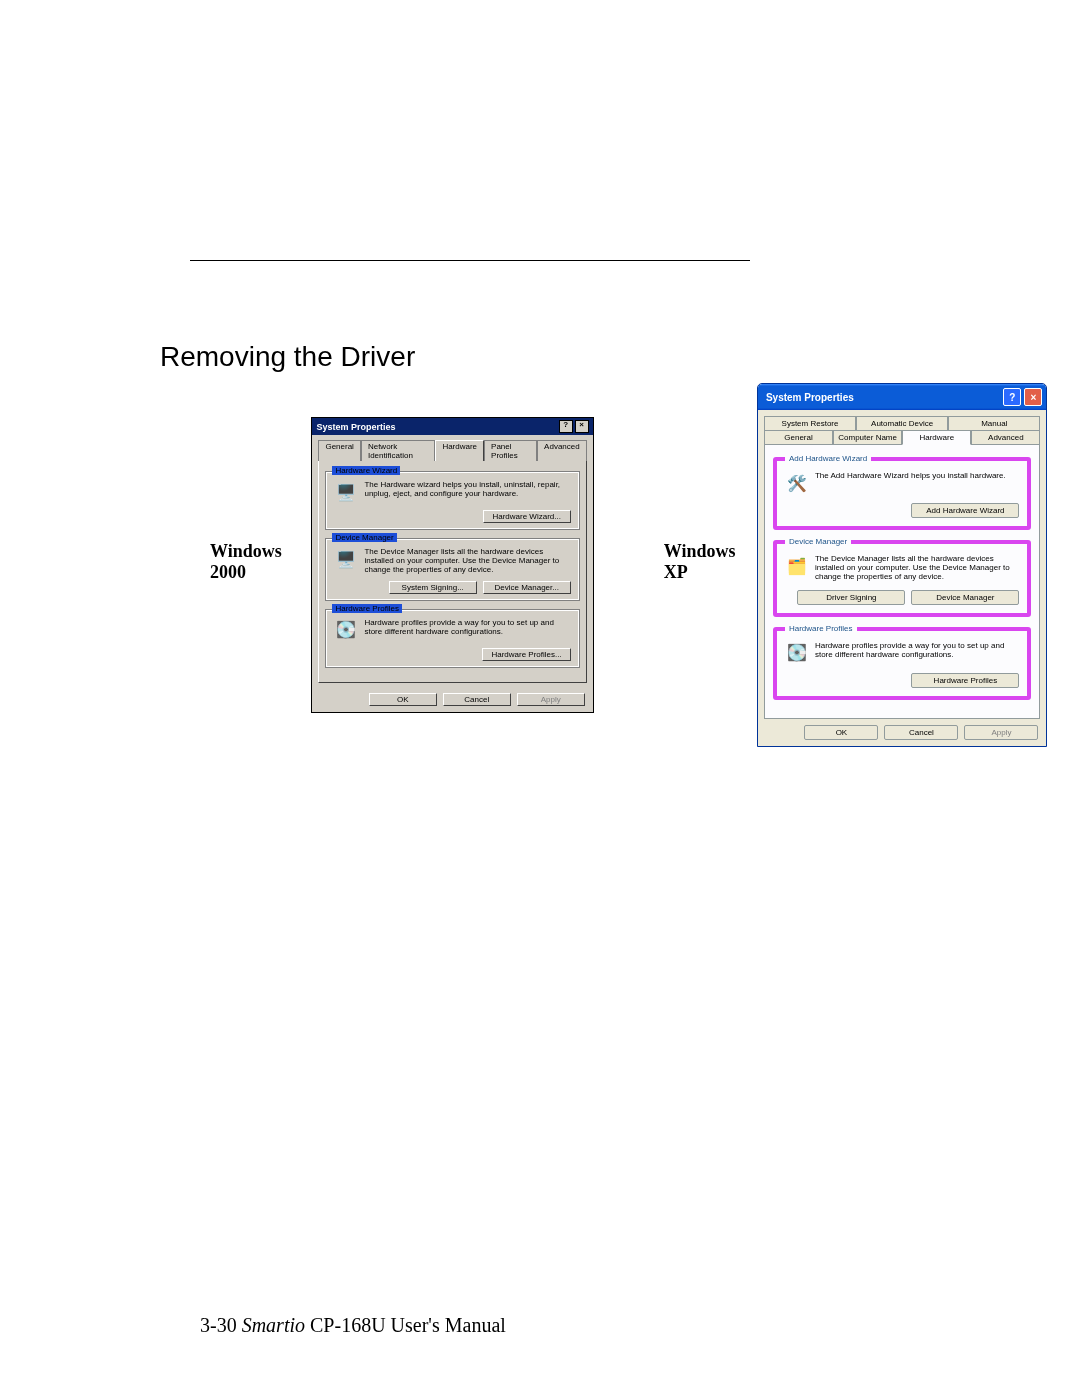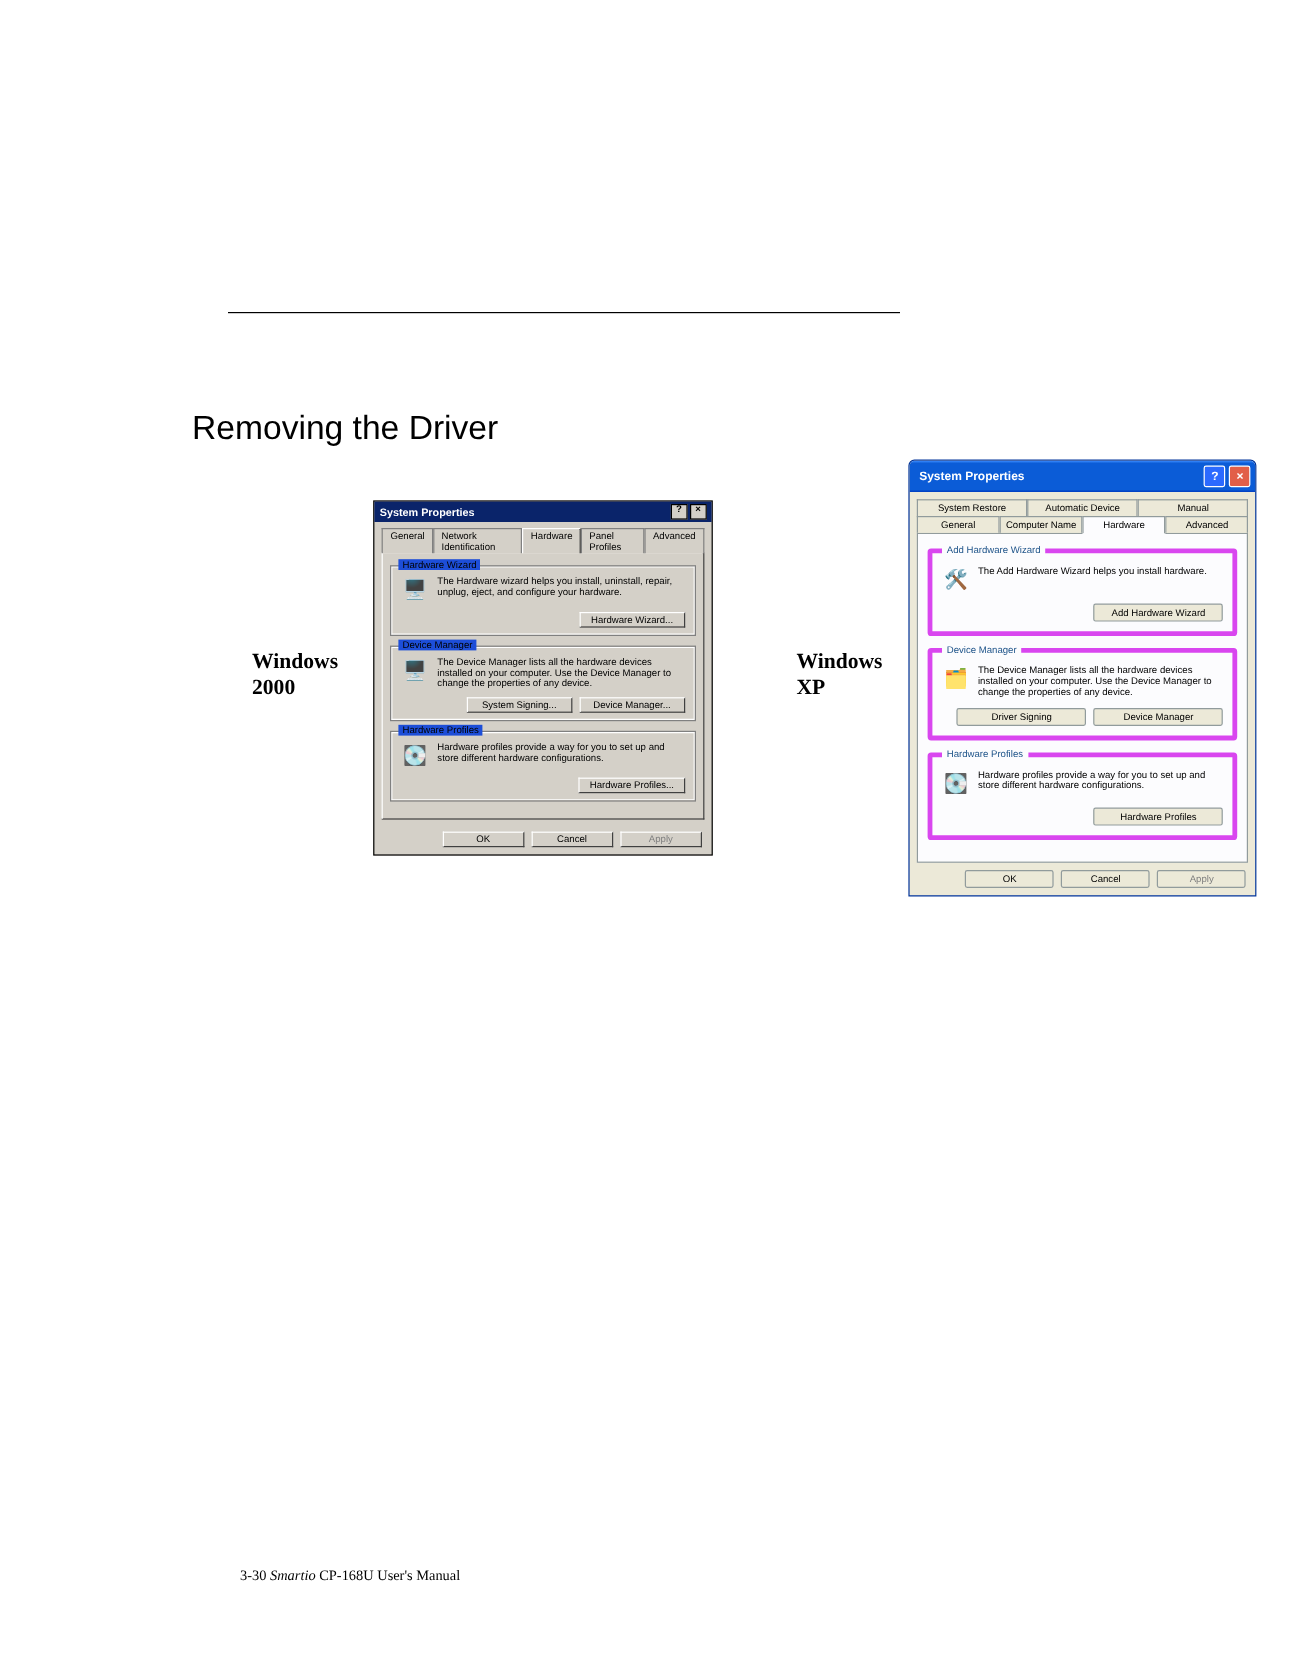--- a/index.html
+++ b/index.html
@@ -45,21 +45,21 @@
   .winxp .xpanel{border:1px solid #919b9c;background:#fcfcfe;padding:8px}
   .xgrp{border:4px solid #d946ef;border-radius:3px;margin:4px 0 10px 0;padding:10px 8px 8px 8px;position:relative}
   .xgrp .legend{position:absolute;top:-7px;left:8px;background:#fcfcfe;padding:0 4px;font-size:8px;color:#20558a}
   .xgrp .row{display:flex;gap:6px;align-items:flex-start}
   .xgrp .ico{width:24px;height:24px;flex-shrink:0;display:flex;align-items:center;justify-content:center;font-size:16px}
   .xgrp .desc{font-size:8px;line-height:1.15}
   .xgrp .btnrow{display:flex;justify-content:flex-end;gap:6px;margin-top:8px}
   .xpbtn{background:#ece9d8;border:1px solid #919b9c;border-radius:2px;padding:2px 8px;font-size:8px;min-width:90px;text-align:center}
   .xp-dlg-btns{display:flex;justify-content:flex-end;gap:6px;padding:6px 2px 0 0}
   .xp-dlg-btns .xpbtn{min-width:56px}
-  .footer{position:absolute;bottom:76px;left:200px;font-size:12px}
+  .footer{position:absolute;bottom:60px;left:200px;font-size:20px}
   .footer .pg{font-family:"Times New Roman",serif}
   .footer .brand{font-style:italic}
 </style>
 </head>
 <body>
 
 <div class="page">
   <div class="hr"></div>
 
   <div class="heading">Removing the Driver</div>

